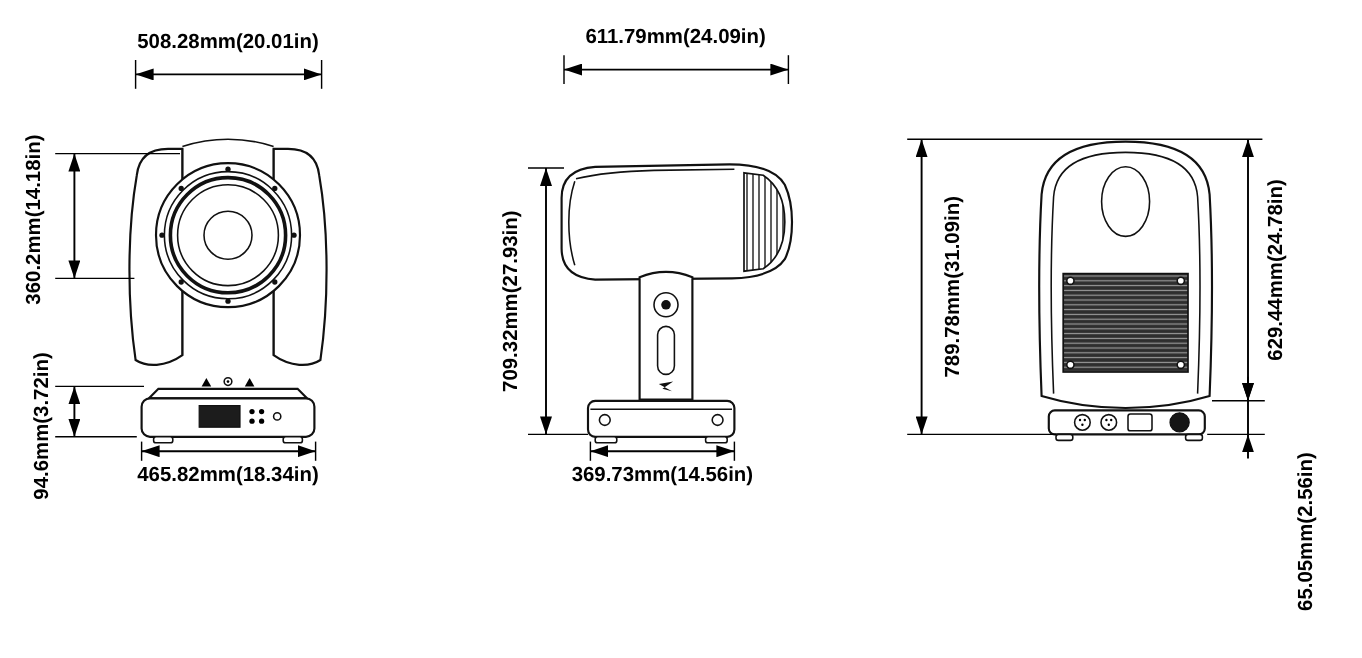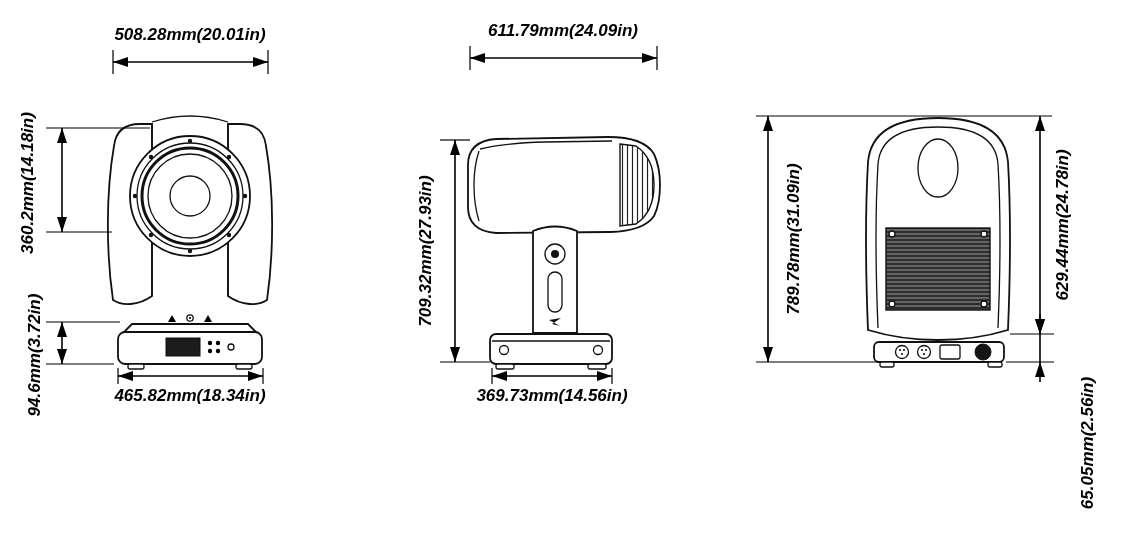--- a/index.html
+++ b/index.html
@@ -1,17 +1,17 @@
 <!DOCTYPE html>
 <html><head>
 <meta charset="utf-8">
 <style>
   html,body{margin:0;padding:0;background:#ffffff;}
   #stage{position:relative;width:1135px;height:548px;background:#ffffff;overflow:hidden;
-         font-family:"Liberation Sans", sans-serif;font-style:italic;}
+         font-family:"Liberation Sans", sans-serif;}
   svg{position:absolute;left:0;top:0;}
   .dim-text{font-family:"Liberation Sans", sans-serif;font-size:17px;font-weight:bold;fill:#000;}
   .dl{stroke:#000;stroke-width:1.6;fill:none;}
   .ext{stroke:#000;stroke-width:1.2;fill:none;}
   .fx{fill:#ffffff;stroke:#111;stroke-width:1.8;}
   .fx2{fill:#ffffff;stroke:#111;stroke-width:1.3;}
   .fxl{fill:none;stroke:#111;stroke-width:1.3;}
   .dark{fill:#1c1c1c;stroke:#111;stroke-width:1;}
 </style>
 </head>

